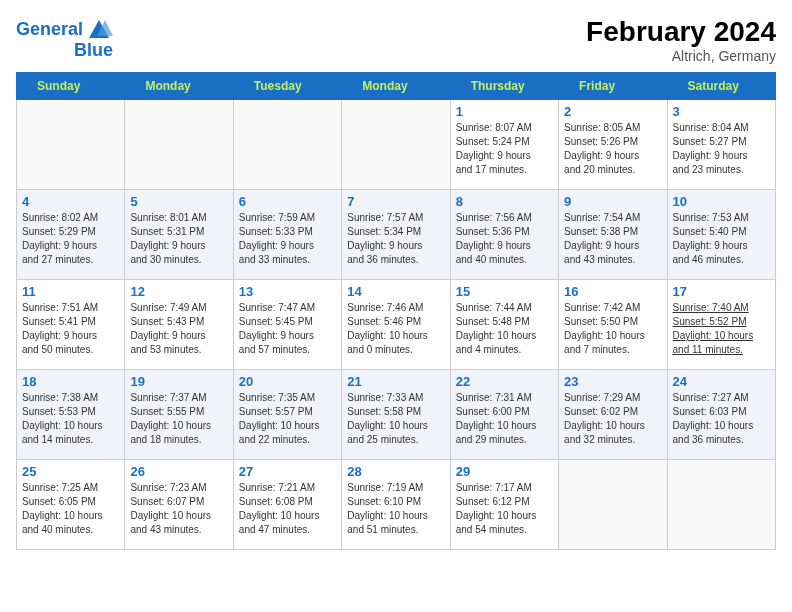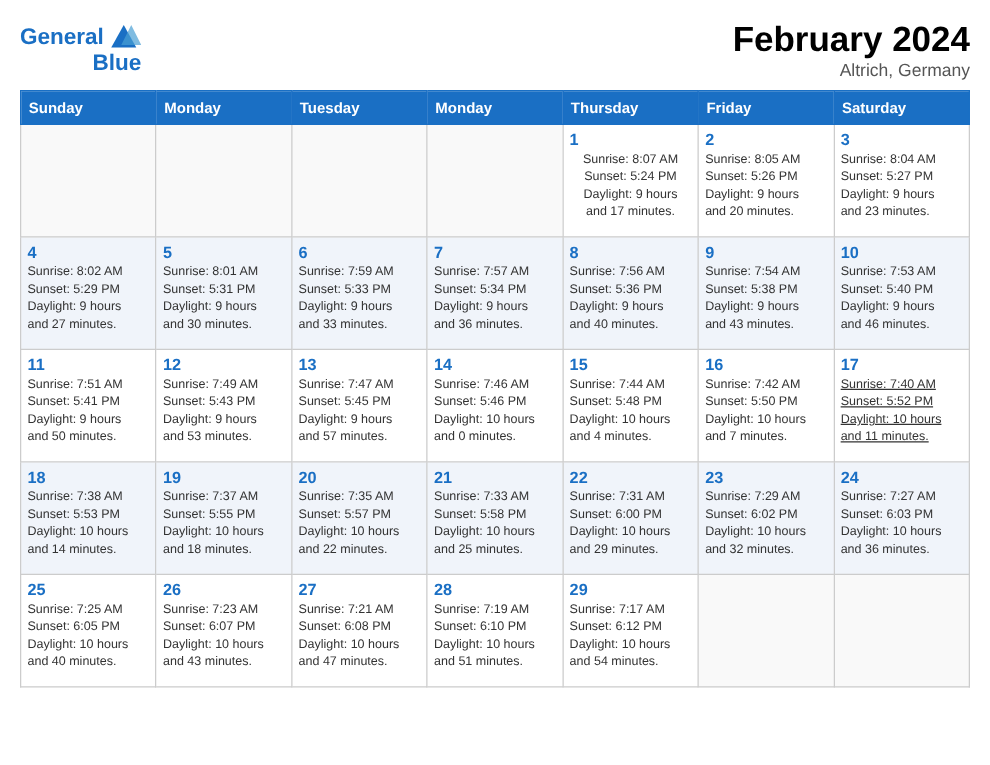--- a/index.html
+++ b/index.html
@@ -47,24 +47,24 @@
       font-size: 14px;
       color: #555;
     }
     table {
       width: 100%;
       border-collapse: collapse;
       table-layout: fixed;
     }
     thead tr th {
       background: #1a6fc4;
-      color: #ffffff;
+      color: #bef264;
       font-size: 12px;
       font-weight: bold;
-      padding: 6px 6px;
+      padding: 6px 20px;
       text-align: left;
       border: 1px solid #1a6fc4;
     }
     tbody tr td {
       vertical-align: top;
       border: 1px solid #ccc;
       padding: 4px 5px;
       font-size: 10.5px;
       color: #333;
       height: 90px;
@@ -126,21 +126,21 @@
       </tr>
   </thead>
   <tbody id="calendar-body">
       <tr>
         <td class="empty-cell"></td>
         <td class="empty-cell"></td>
         <td class="empty-cell"></td>
         <td class="empty-cell"></td>
         <td>
           <span class="day-number">1</span>
-          <div class="day-info" style="white-space: pre-line; text-align: center;">Sunrise: 8:07 AM
+          <div class="day-info" style="white-space: pre-line;">Sunrise: 8:07 AM
 Sunset: 5:24 PM
 Daylight: 9 hours
 and 17 minutes.</div>
         </td>
         <td>
           <span class="day-number">2</span>
           <div class="day-info" style="white-space: pre-line;">Sunrise: 8:05 AM
 Sunset: 5:26 PM
 Daylight: 9 hours
 and 20 minutes.</div>

